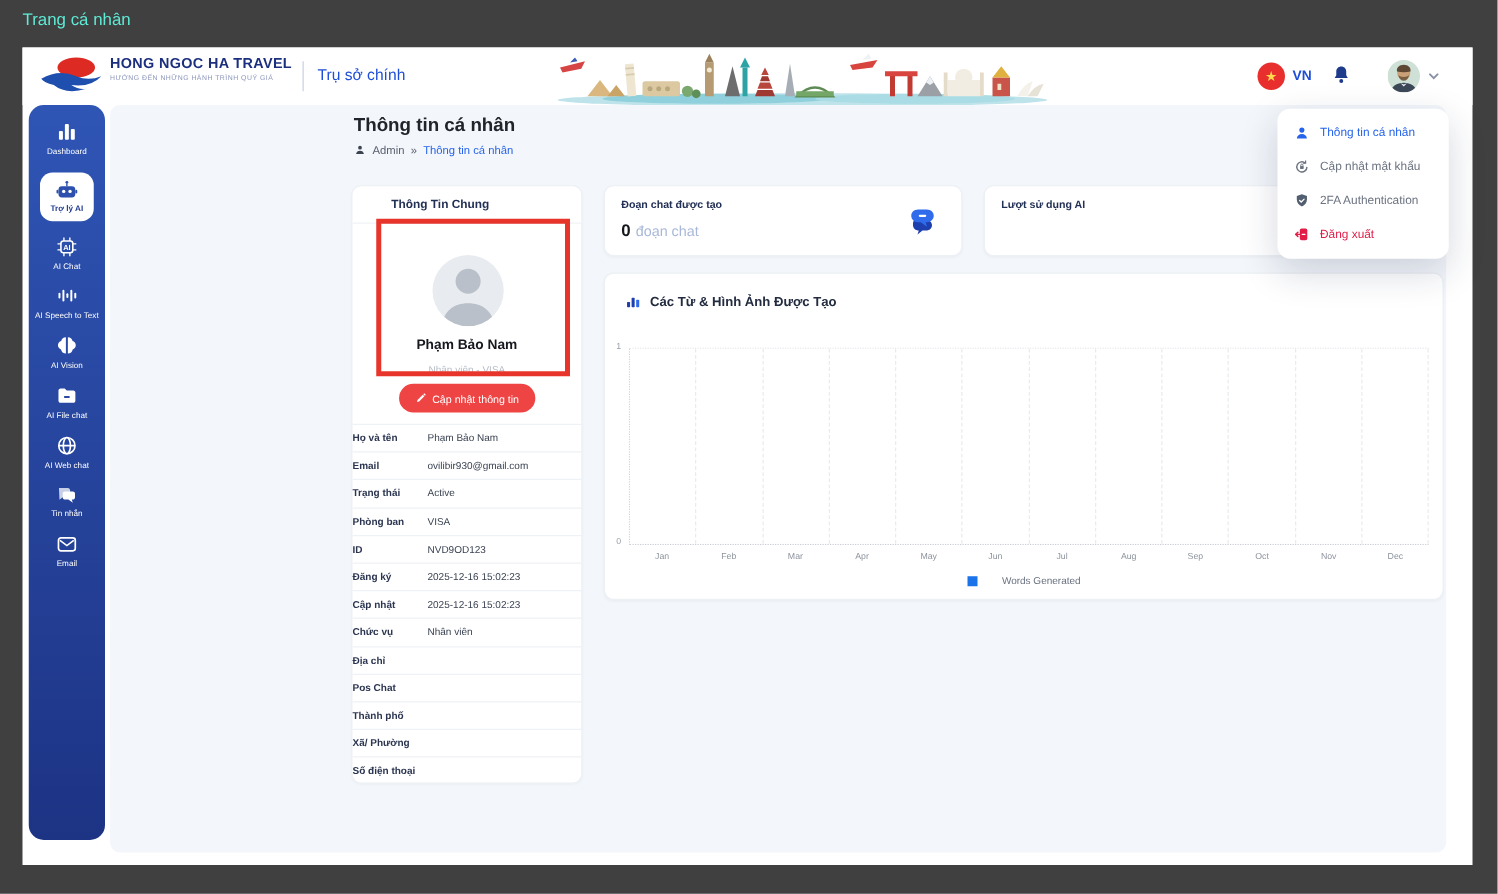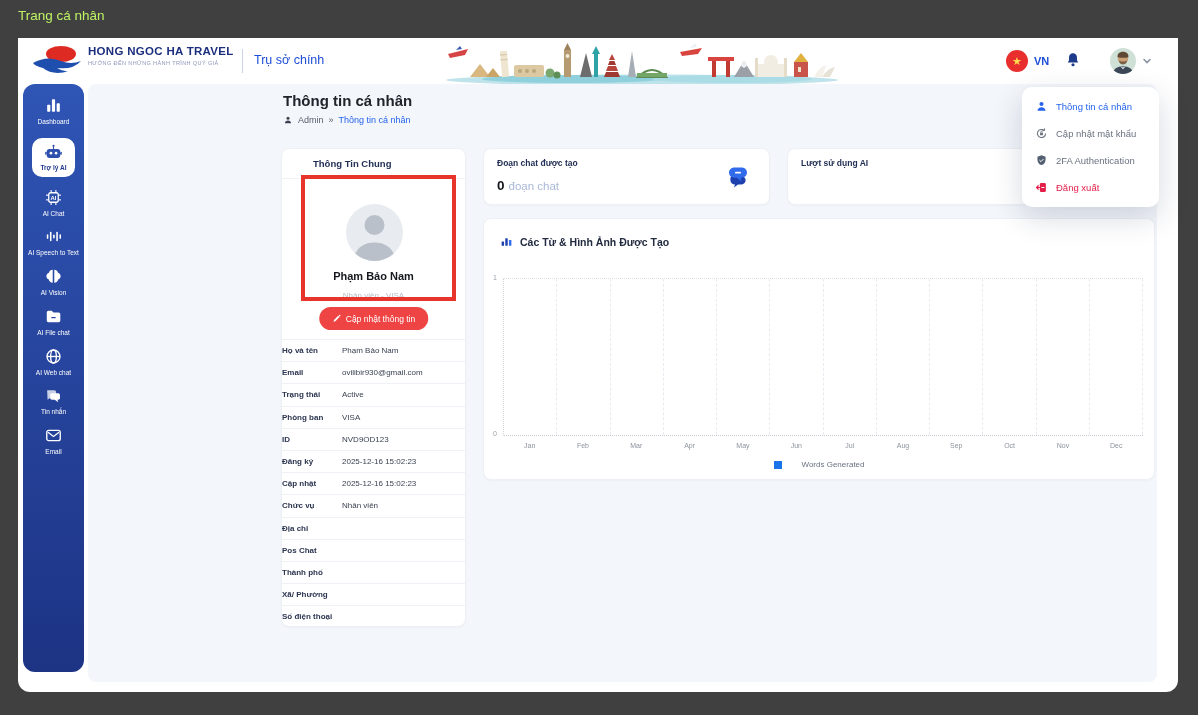--- a/index.html
+++ b/index.html
@@ -1,18 +1,18 @@
 <!DOCTYPE html>
 <html><head>
 <meta charset="utf-8">
 <style>
   html,body{margin:0;padding:0;}
   body{width:1198px;height:715px;background:#404041;font-family:"Liberation Sans",sans-serif;position:relative;overflow:hidden;}
-  .frame-title{position:absolute;left:18px;top:8px;font-size:13.5px;color:#bef264;}
-  .app{position:absolute;left:18px;top:38px;width:1160px;height:654px;background:#ffffff;border-radius:12px;}
+  .frame-title{position:absolute;left:18px;top:8px;font-size:13.5px;color:#5eead4;}
+  .app{position:absolute;left:18px;top:38px;width:1160px;height:654px;background:#ffffff;border-radius:0;}
 
   
   .header{position:absolute;left:0;top:0;width:1160px;height:46px;background:#fff;}
   .logo{position:absolute;left:13px;top:7px;width:52px;height:32px;}
   .brand{position:absolute;left:70px;top:8px;line-height:1;}
   .brand-name{font-size:11.5px;font-weight:bold;color:#1c2f7e;letter-spacing:.3px;}
   .brand-tagline{font-size:5.5px;color:#8d97bb;letter-spacing:.4px;margin-top:3px;}
   .header-divider{position:absolute;left:224px;top:11px;width:1px;height:24px;background:#c9d2e4;}
   .branch{position:absolute;left:236px;top:15px;font-size:12.5px;color:#1d4ed8;}
   .banner{position:absolute;left:424px;top:2px;width:400px;height:44px;}

